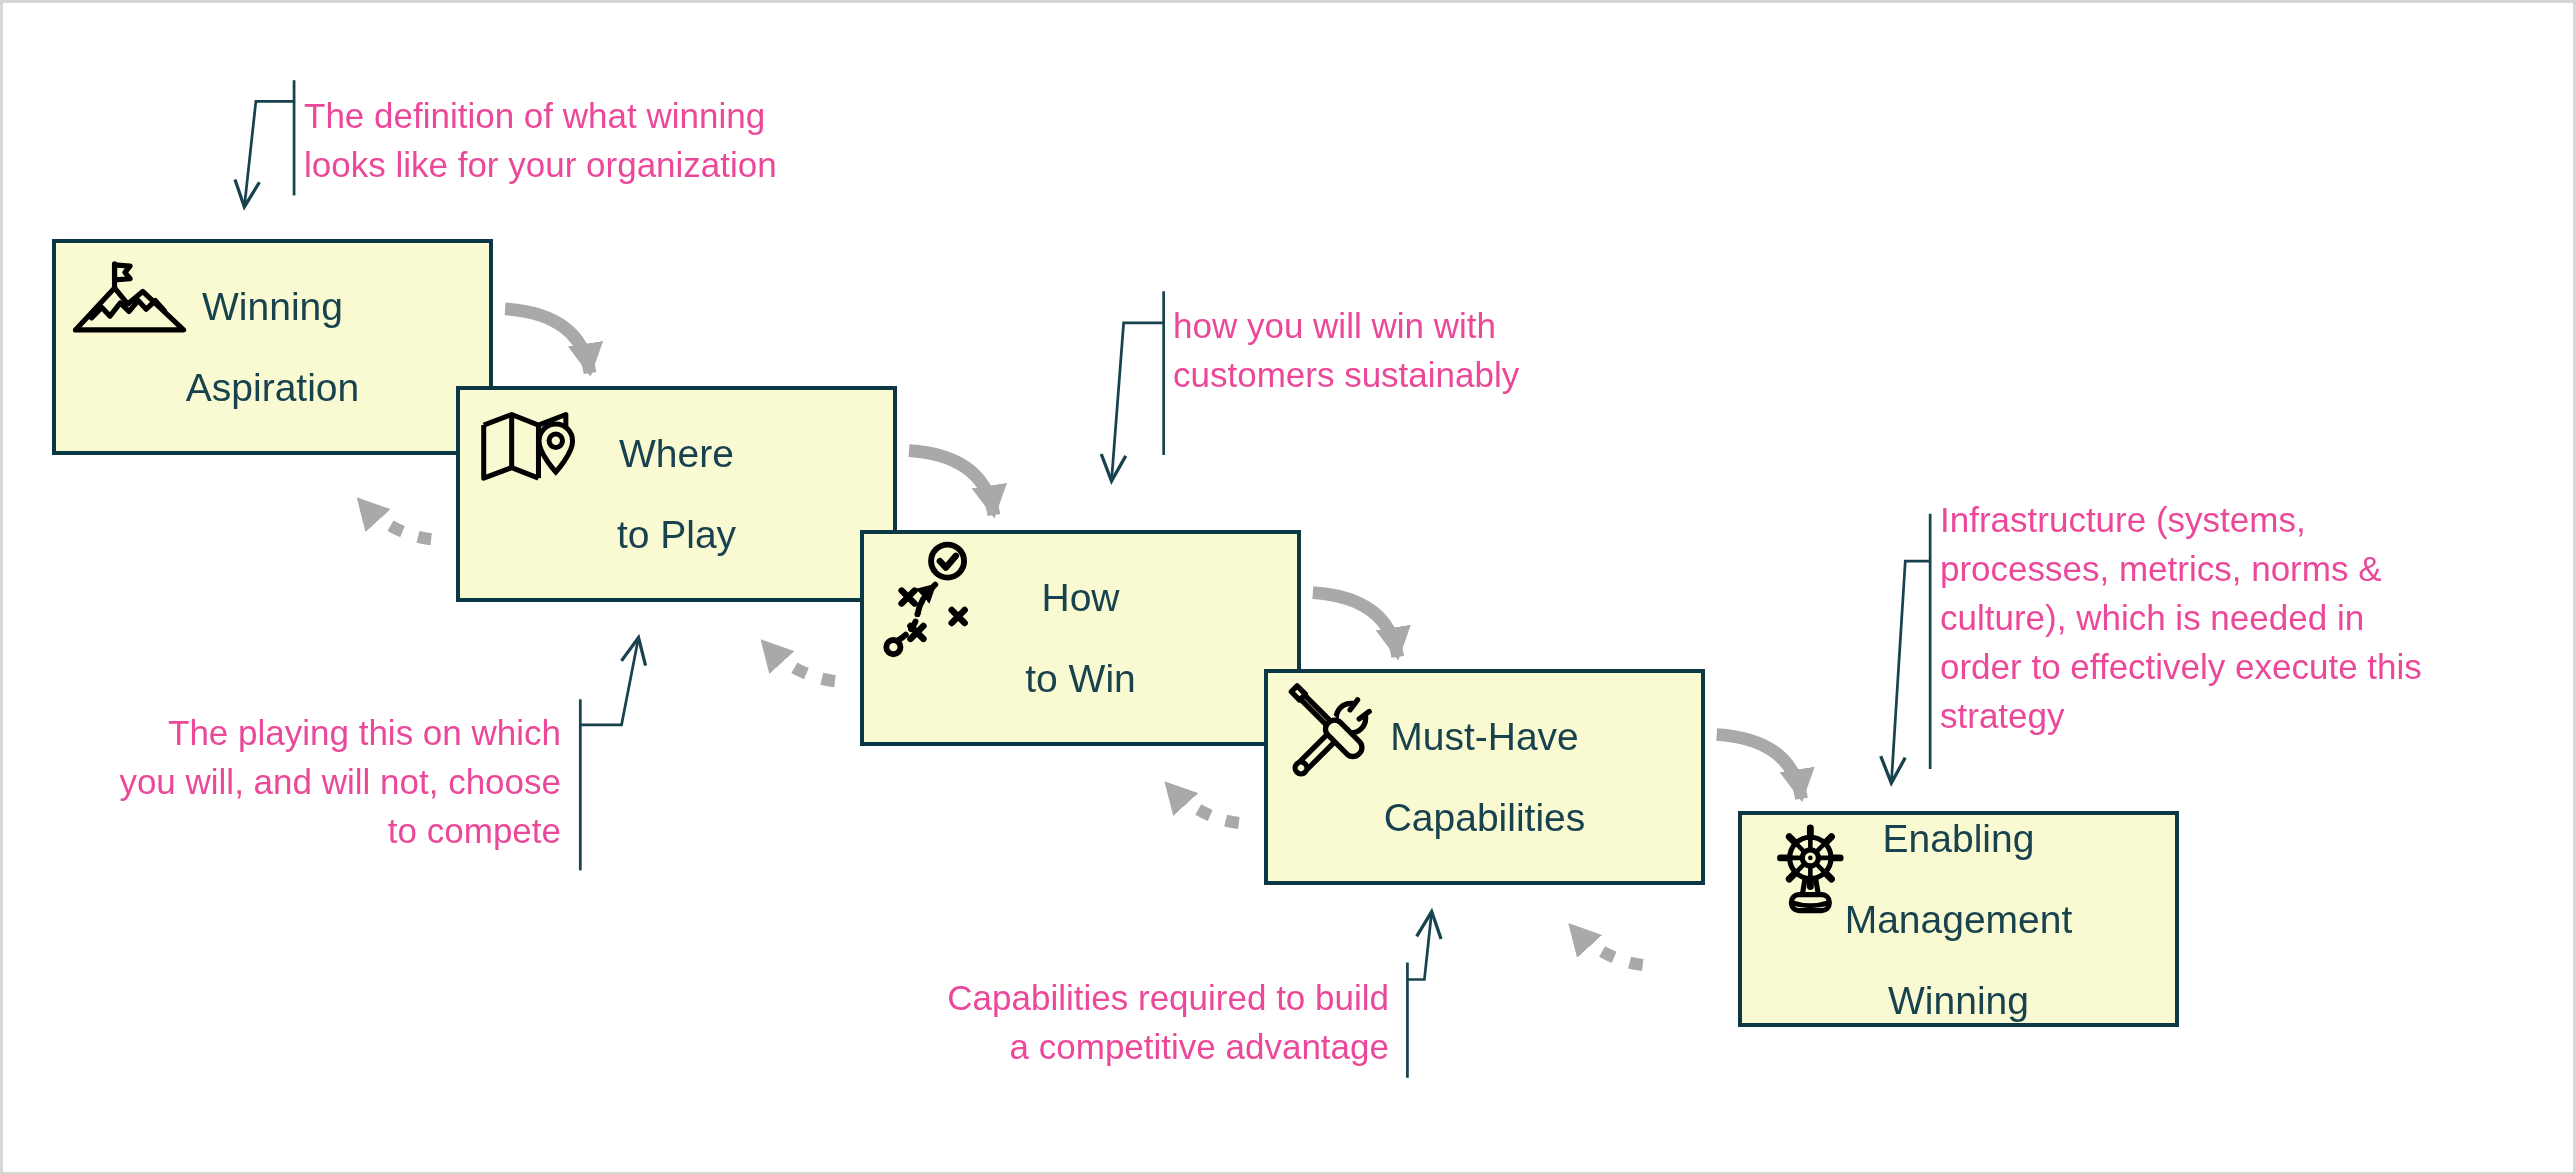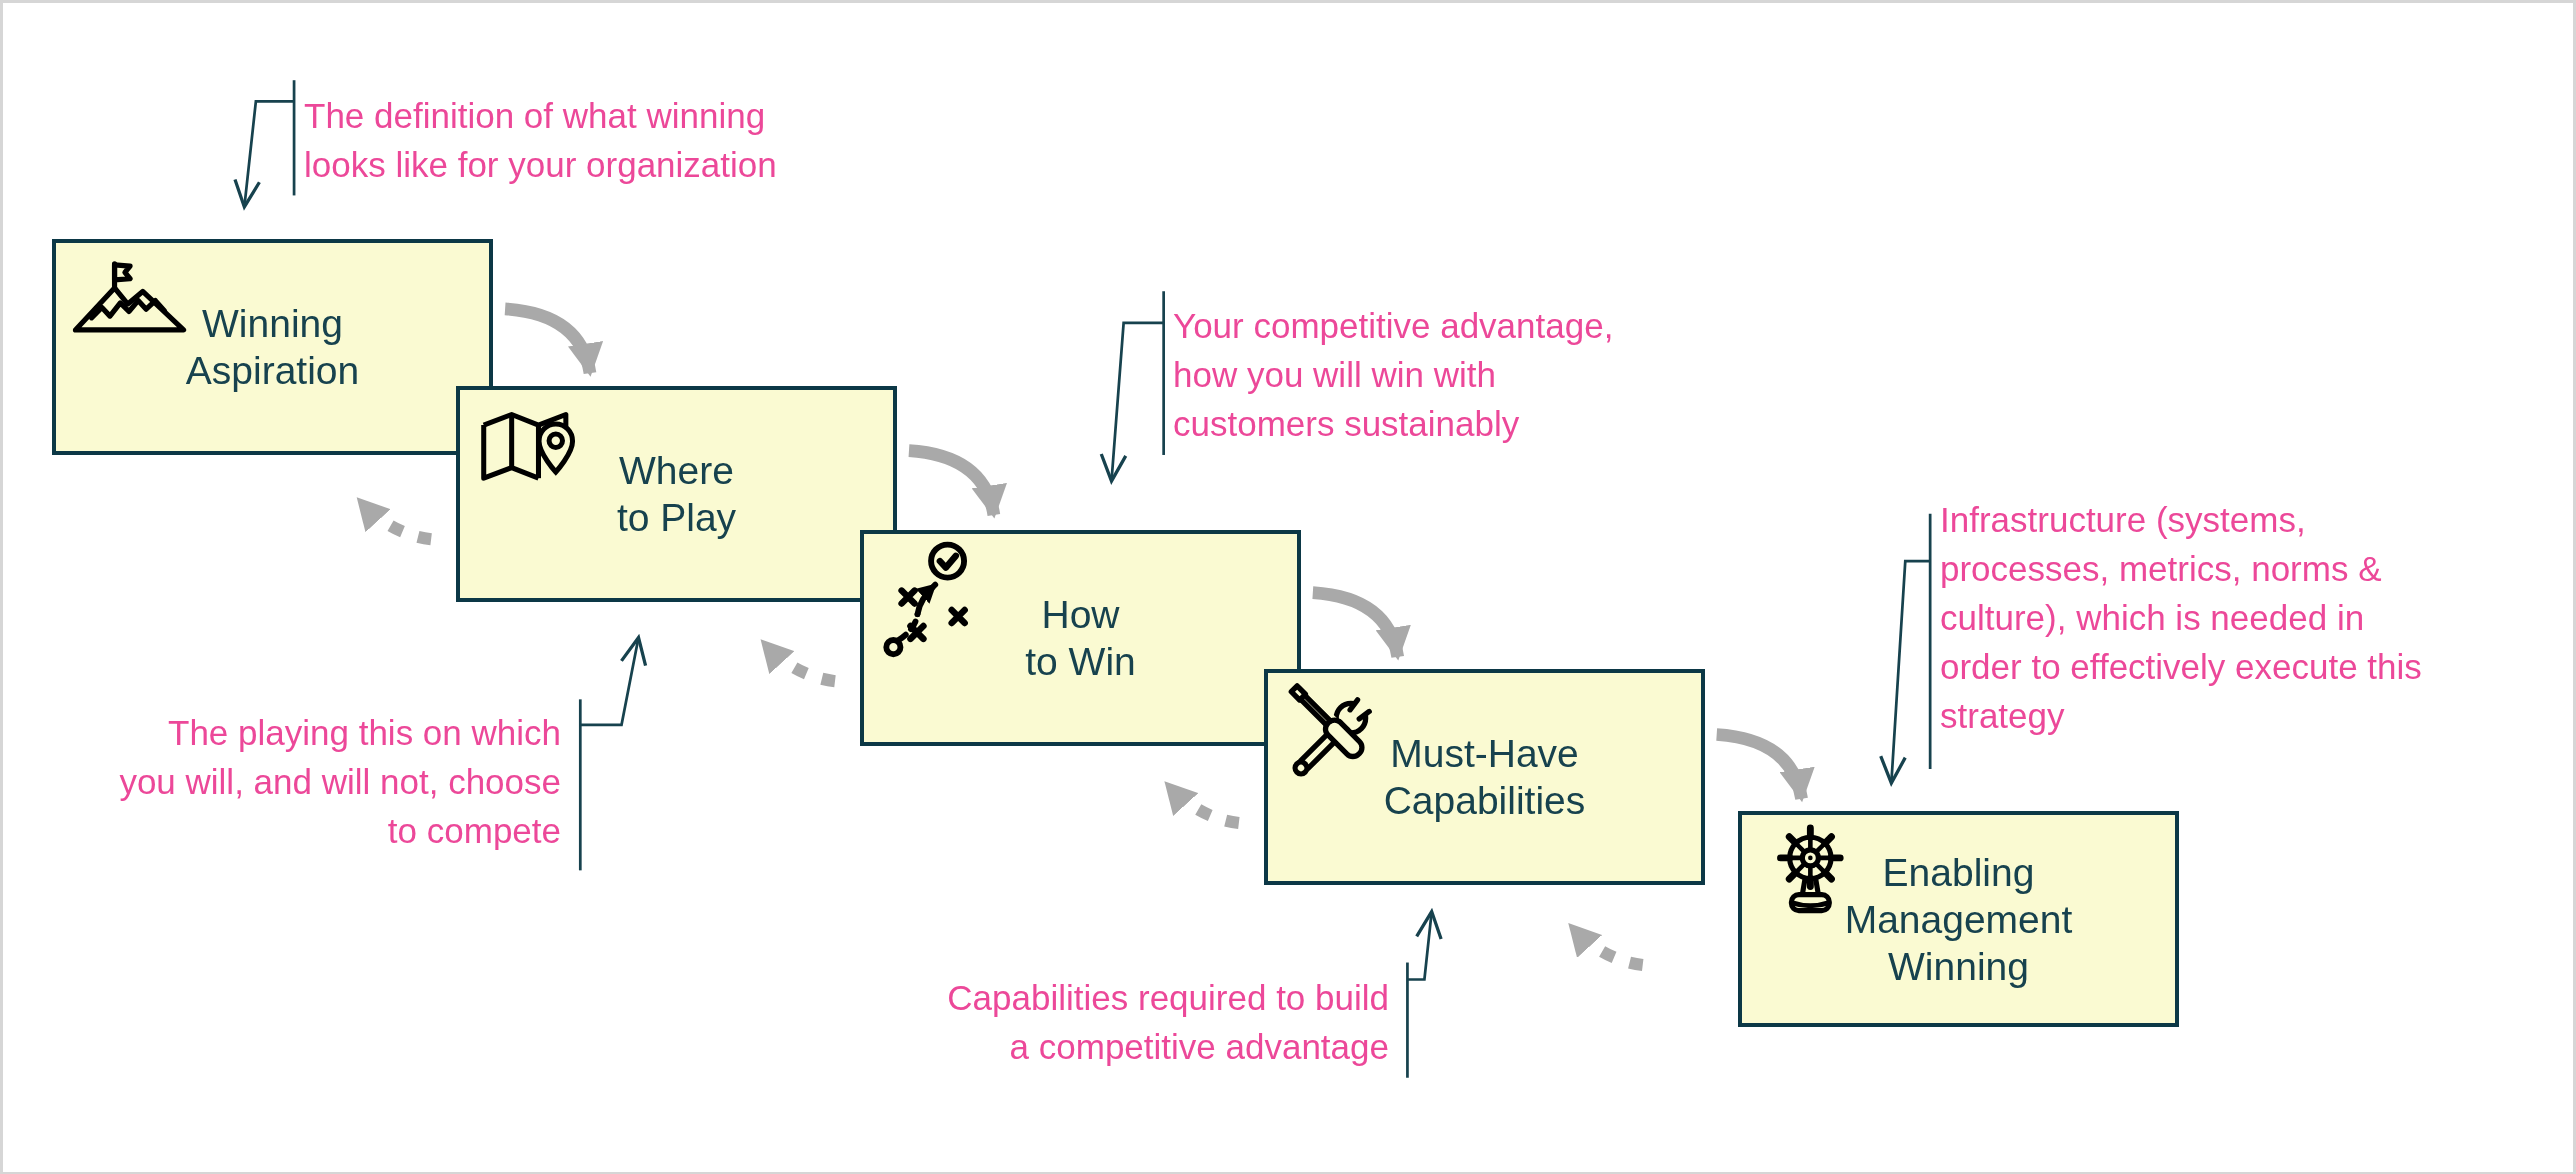--- a/index.html
+++ b/index.html
@@ -18,20 +18,21 @@
     width:441px;height:216px;
     box-sizing:border-box;
     background:#FAFAD2;
     border:4.9px solid #0C3846;
     display:flex;flex-direction:column;
     align-items:center;justify-content:center;
     text-align:center;
     color:#17424E;
     font-size:39px;line-height:47px;
     z-index:2;
+    gap:34px;
   }
   .sbox .bicon{position:absolute;}
   .ann{
     position:absolute;
     color:#ec4899;
     font-size:35px;line-height:49px;
     white-space:nowrap;
     z-index:1;
   }
   .ann.right{text-align:right;}
@@ -183,21 +184,20 @@
     <div>Management</div>
     <div>Winning</div>
   </div>
 
   <div class="ann" style="left:301px;top:88px;">
     <div>The definition of what winning</div>
     <div>looks like for your organization</div>
   </div>
 
   <div class="ann" style="left:1170px;top:298px;">
-    <div>Your competitive advantage,</div>
     <div>how you will win with</div>
     <div>customers sustainably</div>
   </div>
 
   <div class="ann" style="left:1937px;top:492px;">
     <div>Infrastructure (systems,</div>
     <div>processes, metrics, norms &amp;</div>
     <div>culture), which is needed in</div>
     <div>order to effectively execute this</div>
     <div>strategy</div>

